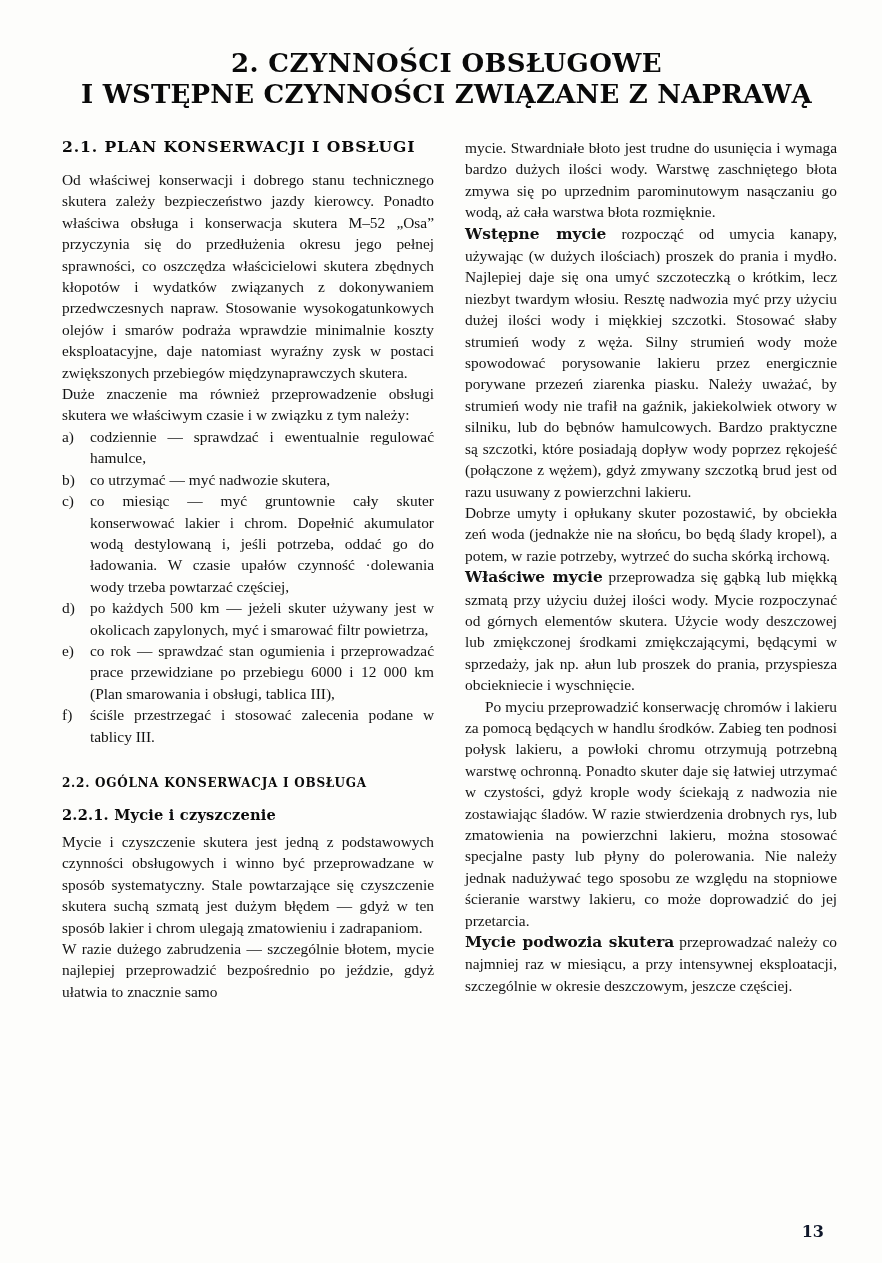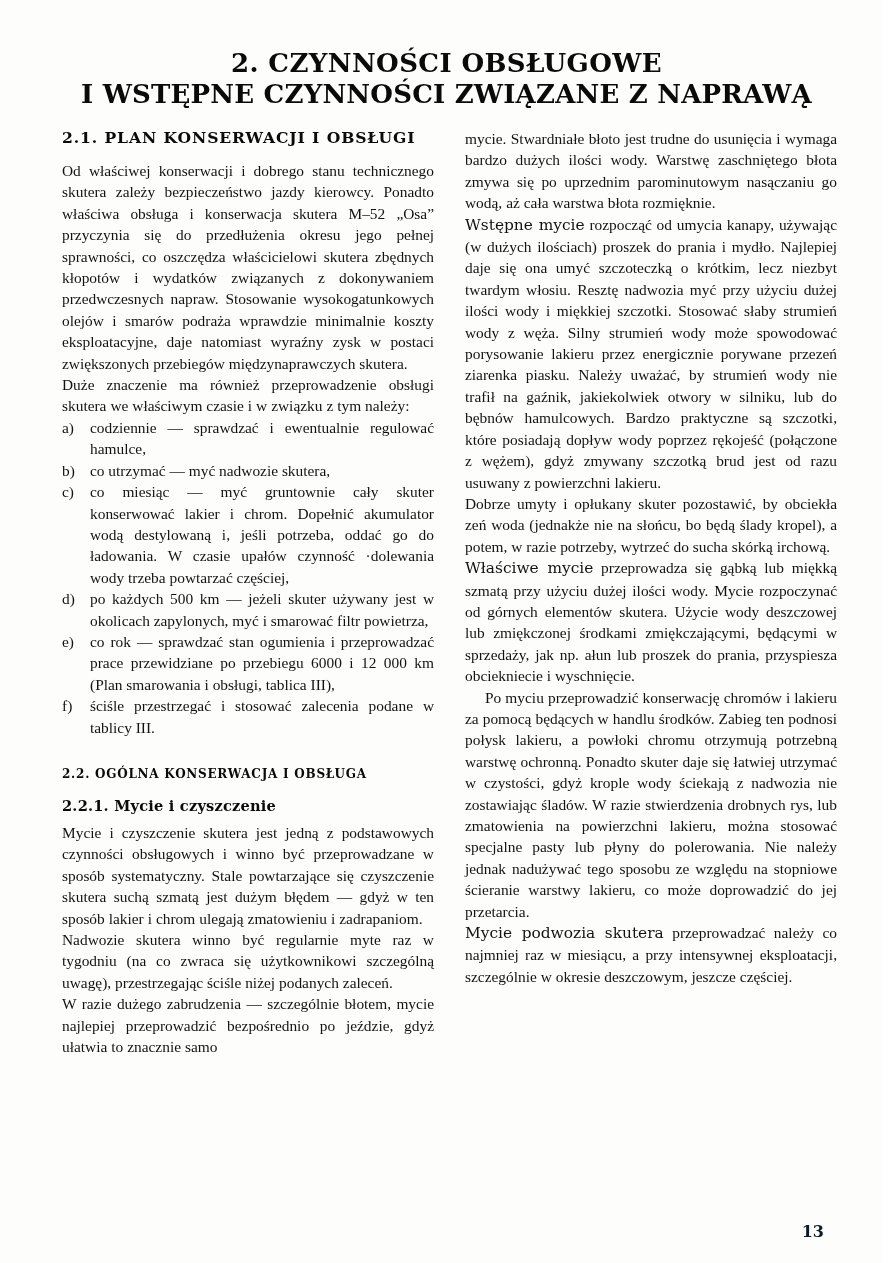--- a/index.html
+++ b/index.html
@@ -43,21 +43,21 @@
   
   .columns {
     position: absolute;
     left: 62px;
     top: 128px;
     width: 772px;
     height: 1070px;
   }
   .col {
     position: absolute;
-    top: 0;
+    top: 9px;
     width: 372px;
   }
   .col-left  { left: 0px; }
   .col-right { left: 403px; }
 
   
   p.body {
     margin: 0;
     font-size: 15.4px;
     line-height: 21.4px;
@@ -115,21 +115,21 @@
     top: 0;
     width: 26px;
     font-size: 15.4px;
     line-height: 21.4px;
     text-align: left;
   }
   ol.lettered > li > .li-text {
     display: block;
   }
 
-  b, strong { font-weight: normal; font-family: "DejaVu Serif","Liberation Serif",serif; }
+  b, strong { font-weight: bold; font-family: "DejaVu Serif","Liberation Serif",serif; }
 
   
   .page-number {
     position: absolute;
     right: 58px;
     top: 1223px;
     font-family: "DejaVu Serif", "Liberation Serif", serif;
     font-weight: bold;
     font-size: 16px;
     line-height: 18px;
@@ -184,21 +184,20 @@
       </ol>
 
       <div class="gap-before-22"></div>
 
       <h2 class="sec-head sec-22">2.2.  OGÓLNA  KONSERWACJA I OBSŁUGA</h2>
 
       <h3 class="sub-head">2.2.1. Mycie i czyszczenie</h3>
 
       <p class="body">Mycie i czyszczenie skutera jest jedną z podstawowych czynności obsługowych i winno być przeprowadzane w sposób systematyczny. Stale powtarzające się czyszczenie skutera suchą szmatą jest dużym błędem — gdyż w ten sposób lakier i chrom ulegają zmatowieniu i zadrapaniom.</p>
 
-      <p class="body">Nadwozie skutera winno być regularnie myte raz w tygodniu (na co zwraca się użytkownikowi szczególną uwagę), przestrzegając ściśle niżej podanych zaleceń.</p>
 
       <p class="body">W razie dużego zabrudzenia — szczególnie błotem, mycie najlepiej przeprowadzić bezpośrednio po jeździe, gdyż ułatwia to znacznie samo</p>
 
     </div>
 
     <div class="col col-right">
 
       <p class="body">mycie. Stwardniałe błoto jest trudne do usunięcia i wymaga bardzo dużych ilości wody. Warstwę zaschniętego błota zmywa się po uprzednim parominutowym nasączaniu go wodą, aż cała warstwa błota rozmięknie.</p>
 
       <p class="body"><b>Wstępne mycie</b><span> rozpocząć od umycia kanapy, używając (w dużych ilościach) proszek do prania i mydło. Najlepiej daje się ona umyć szczoteczką o krótkim, lecz niezbyt twardym włosiu. Resztę nadwozia myć przy użyciu dużej ilości wody i miękkiej szczotki. Stosować słaby strumień wody z węża. Silny strumień wody może spowodować porysowanie lakieru przez energicznie porywane przezeń ziarenka piasku. Należy uważać, by strumień wody nie trafił na gaźnik, jakiekolwiek otwory w silniku, lub do bębnów hamulcowych. Bardzo praktyczne są szczotki, które posiadają dopływ wody poprzez rękojeść (połączone z wężem), gdyż zmywany szczotką brud jest od razu usuwany z powierzchni lakieru.</span></p>

